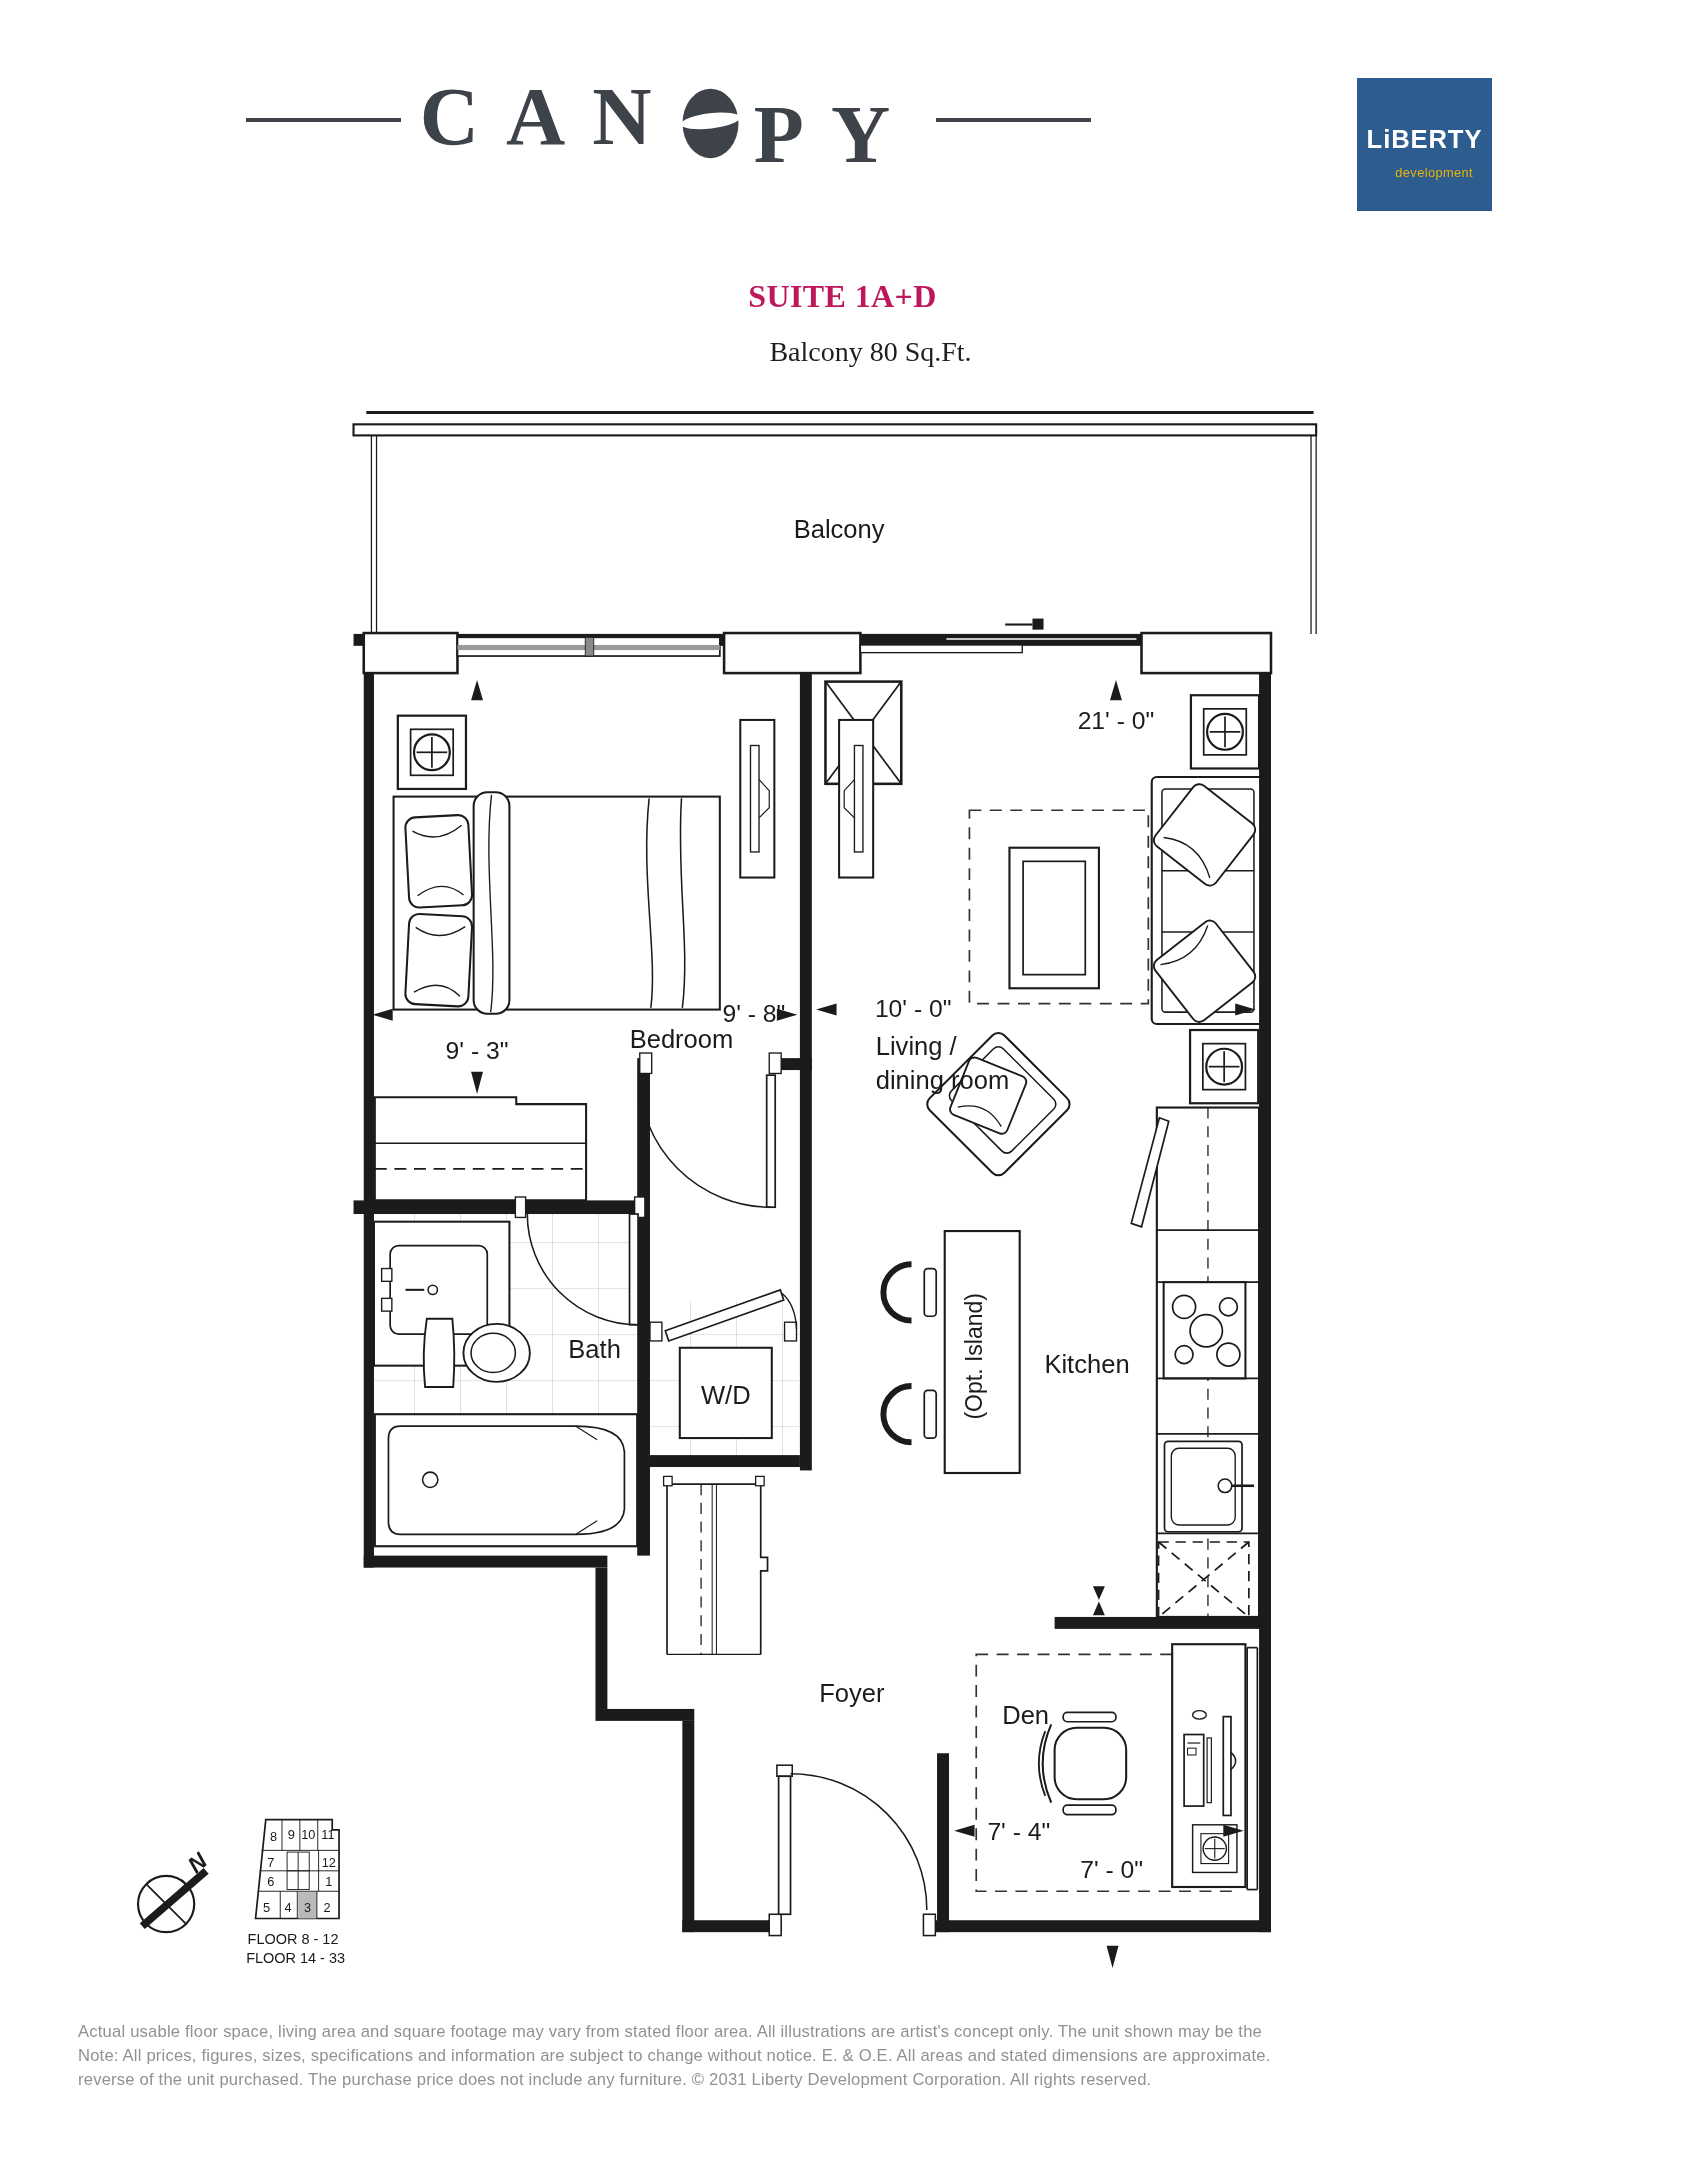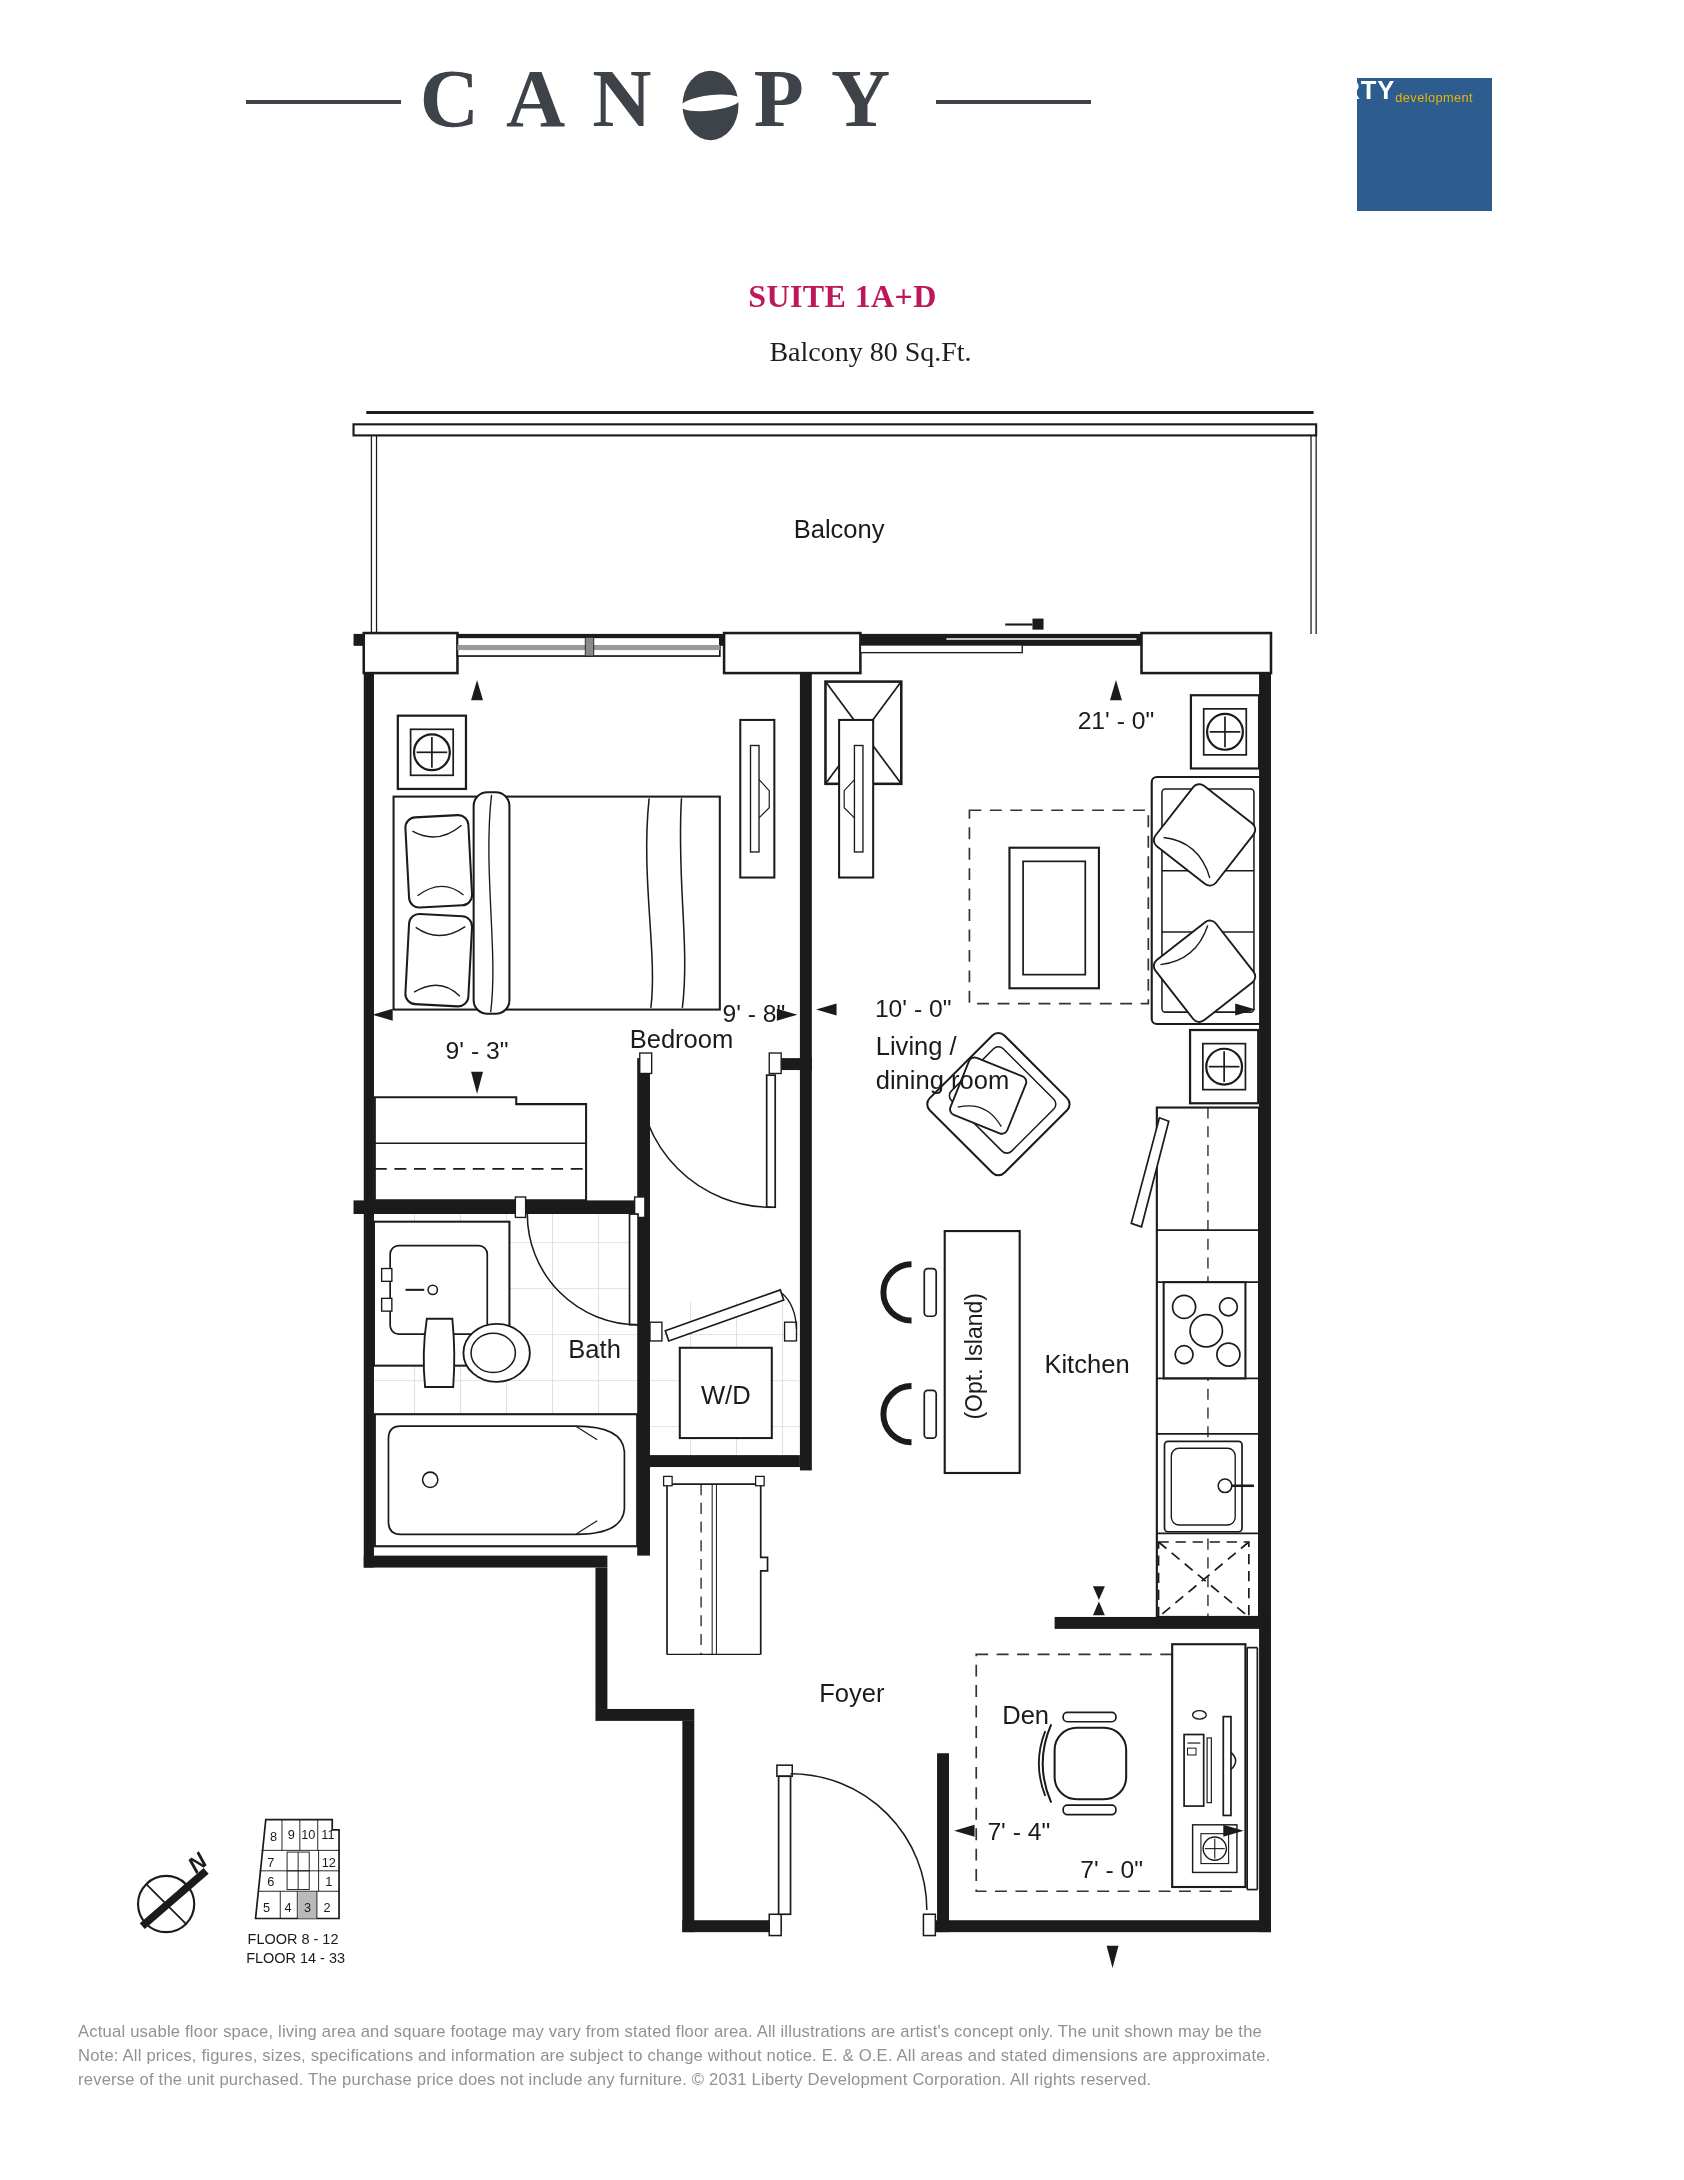--- a/index.html
+++ b/index.html
@@ -3,24 +3,24 @@
 <meta charset="utf-8">
 <style>
   html,body{margin:0;padding:0;width:1685px;height:2181px;background:#fff;
     font-family:"Liberation Sans",sans-serif;position:relative;overflow:hidden;}
   .abs{position:absolute;}
   
   .brand-row{left:0;top:61px;width:1337px;display:flex;align-items:center;justify-content:center;gap:19px;}
   .brand-rule{width:155px;height:4.3px;background:#3e4349;}
   .brand-text{font-family:"Liberation Serif",serif;font-weight:700;font-size:82px;
     color:#3e4349;letter-spacing:0.33em;line-height:1;transform:translateY(-3.4px);}
-  .brand-text.post{letter-spacing:0.33em;}
+  .brand-text.post{letter-spacing:0.33em;margin-top:36px;}
   .brand-o{margin:0 -6.8px 0 -19px;transform:translateY(1.7px);}
   .liberty{left:1357px;top:78px;width:135px;height:133px;background:#2d5d8e;
-    display:flex;flex-direction:row;justify-content:flex-end;padding-bottom:31px;box-sizing:border-box;}
+    display:flex;flex-direction:column;justify-content:flex-end;padding-bottom:31px;box-sizing:border-box;}
   .liberty .nm{color:#fff;font-weight:700;font-size:25.6px;letter-spacing:0.9px;text-align:center;line-height:1;}
   .liberty .tg{color:#eab308;font-size:12.8px;text-align:right;padding-right:19px;margin-top:12px;letter-spacing:0.4px;}
   
   .title-row{left:0;top:278px;width:1685px;display:flex;justify-content:center;gap:37px;
     font-family:"Liberation Serif",serif;font-weight:700;font-size:32px;color:#be185d;letter-spacing:0.4px;}
   .subtitle{left:0;top:336px;width:1685px;text-align:center;font-family:"Liberation Serif",serif;
     font-size:28px;color:#1e1e1e;padding-left:28px;}
   
   .footer{left:78px;top:2020px;width:1533px;font-size:16.6px;line-height:24px;color:#8e9296;letter-spacing:0.2px;}
   .footer div{white-space:nowrap;}

